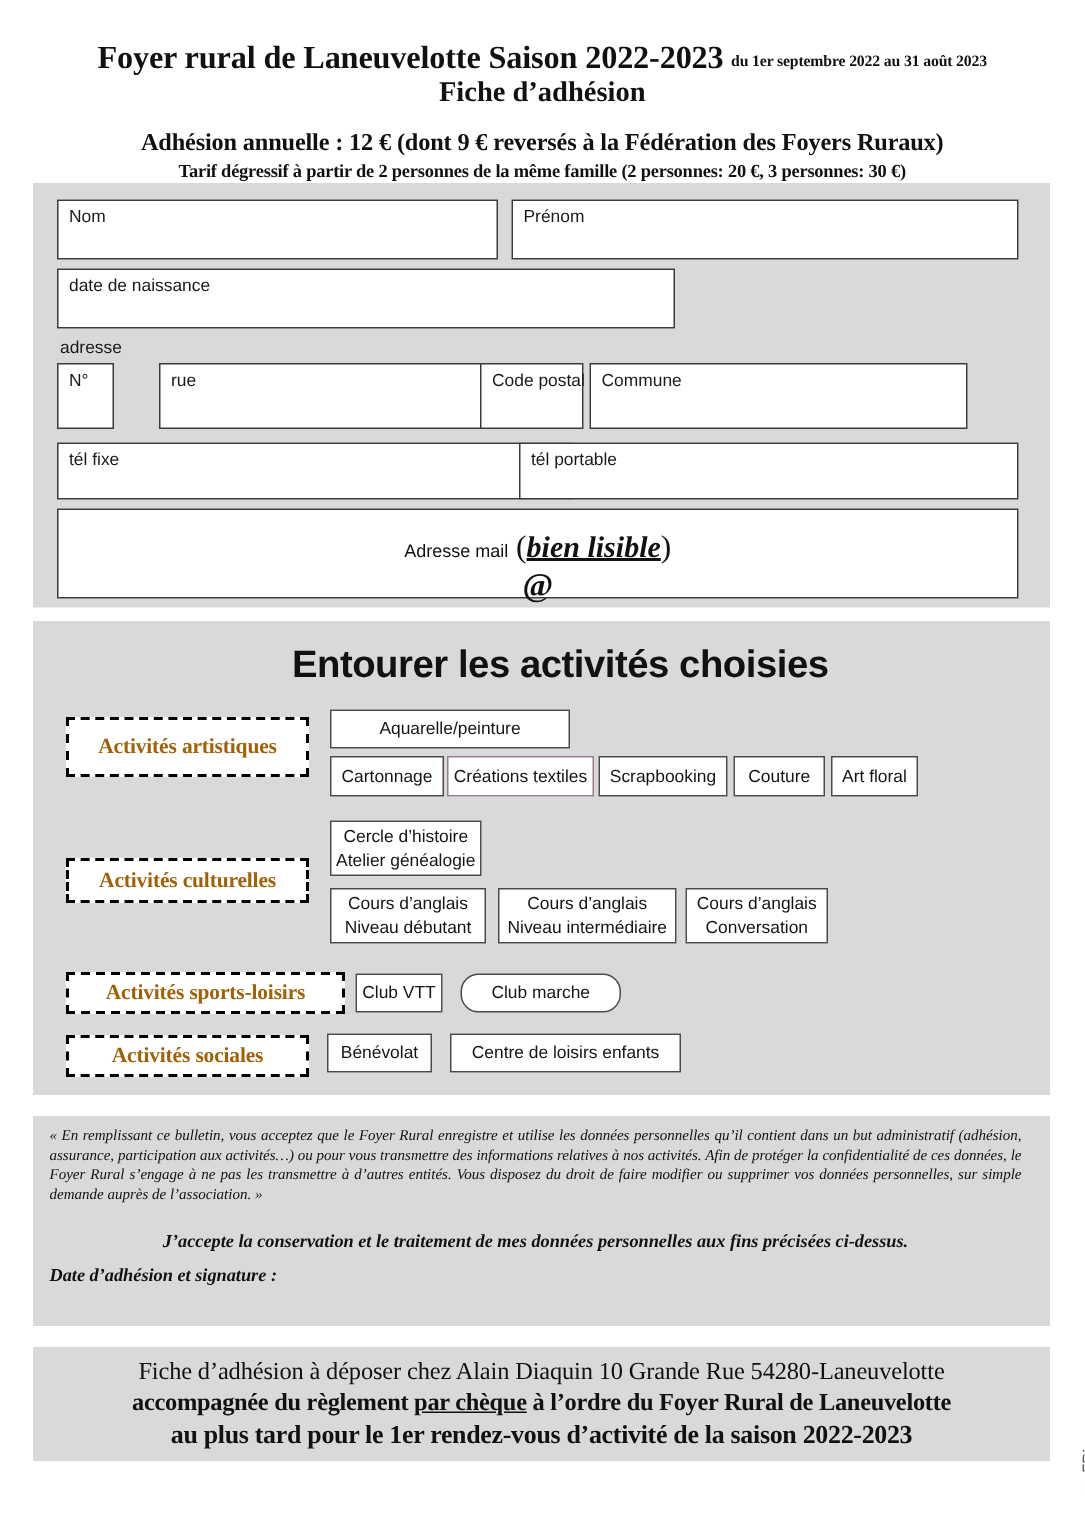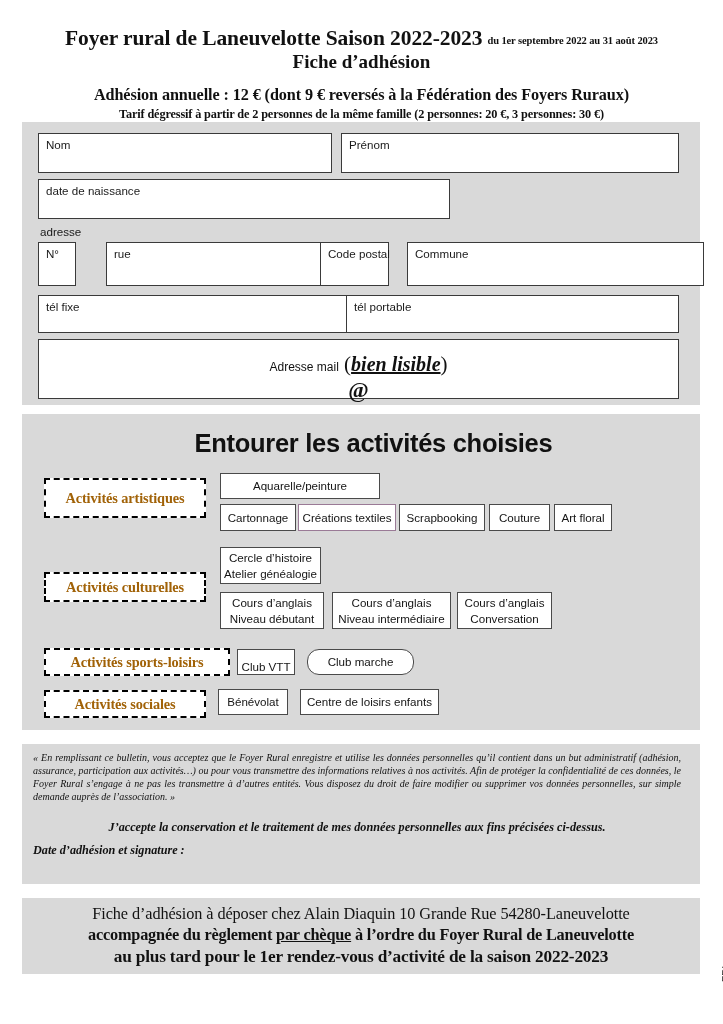--- a/index.html
+++ b/index.html
@@ -266,21 +266,21 @@
 
 <div class="field" style="left:38px; top:242px; width:38px; height:44px;">
   <span class="field-label">N°</span>
 </div>
 <div class="field" style="left:82px; top:242px; width:234px; height:44px;margin-left:24px;">
   <span class="field-label">rue</span>
 </div>
 <div class="field" style="left:320px; top:242px; width:69px; height:44px;">
   <span class="field-label">Code postal</span>
 </div>
-<div class="field" style="left:407px; top:242px; width:297px; height:44px;">
+<div class="field" style="left:393px; top:242px; width:252px; height:44px;">
   <span class="field-label">Commune</span>
 </div>
 
 <div class="field" style="left:38px; top:295px; width:344px; height:38px;">
   <span class="field-label">tél fixe</span>
 </div>
 <div class="field" style="left:346px; top:295px; width:333px; height:38px;">
   <span class="field-label">tél portable</span>
 </div>
 
@@ -335,34 +335,34 @@
   <span>Niveau intermédiaire</span>
 </div>
 <div class="act-box" style="left:457px; top:592px; width:95px; height:37px;">
   <span>Cours d’anglais</span>
   <span>Conversation</span>
 </div>
 
 <div class="cat-label" style="left:44px; top:648px; width:186px; height:28px;">
   <span>Activités sports-loisirs</span>
 </div>
-<div class="act-box" style="left:237px; top:649px; width:58px; height:26px;justify-content:flex-end;">
+<div class="act-box" style="left:237px; top:649px; width:58px; height:26px;">
   <span>Club VTT</span>
 </div>
 <div class="act-box" style="left:307px; top:649px; width:107px; height:26px;border-radius:12px;">
   <span>Club marche</span>
 </div>
 
 <div class="cat-label" style="left:44px; top:690px; width:162px; height:28px;">
   <span>Activités sociales</span>
 </div>
 <div class="act-box" style="left:218px; top:689px; width:70px; height:26px;">
   <span>Bénévolat</span>
 </div>
-<div class="act-box" style="left:300px; top:689px; width:139px; height:26px;">
+<div class="act-box" style="left:300px; top:689px; width:154px; height:26px;">
   <span>Centre de loisirs enfants</span>
 </div>
 
 <div class="panel" id="panel-privacy"></div>
 <div class="privacy-text">« En remplissant ce bulletin, vous acceptez que le Foyer Rural enregistre et utilise les données personnelles qu’il contient dans un but administratif (adhésion, assurance, participation aux activités…) ou pour vous transmettre des informations relatives à nos activités. Afin de protéger la confidentialité de ces données, le Foyer Rural s’engage à ne pas les transmettre à d’autres entités. Vous disposez du droit de faire modifier ou supprimer vos données personnelles, sur simple demande auprès de l’association. »</div>
 <div class="consent-text">J’accepte la conservation et le traitement de mes données personnelles aux fins précisées ci-dessus.</div>
 <div class="signature-text">Date d’adhésion et signature :</div>
 
 <div class="panel" id="panel-footer"></div>
 <div class="footer-block">

